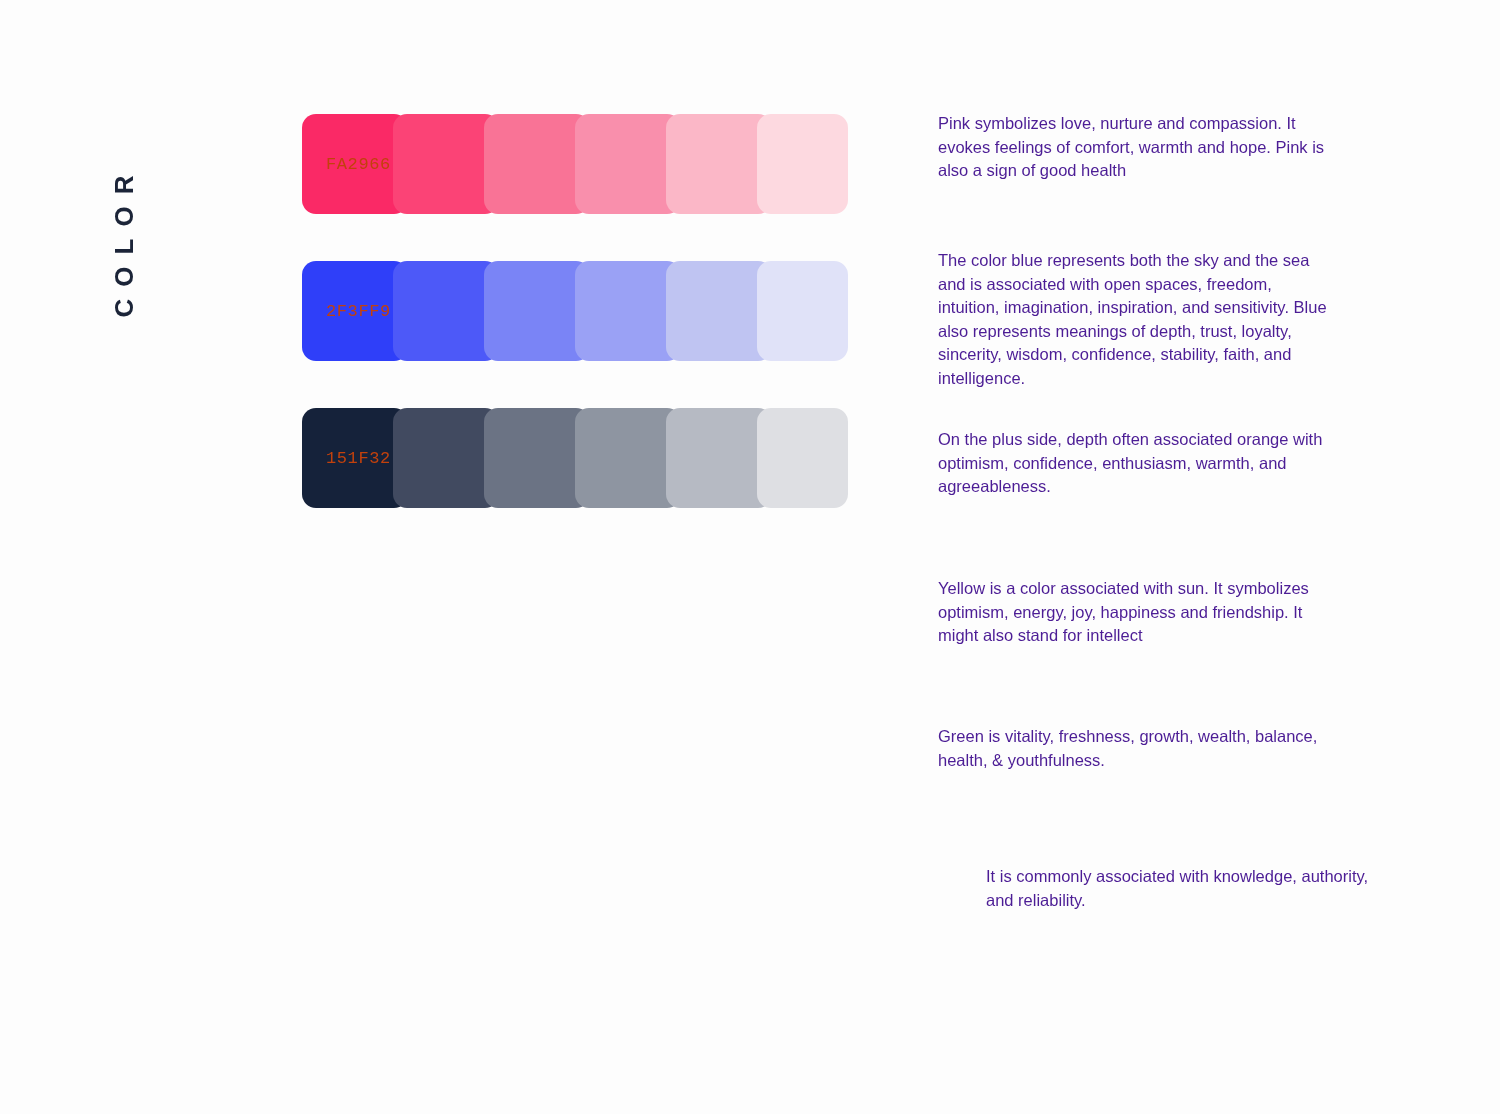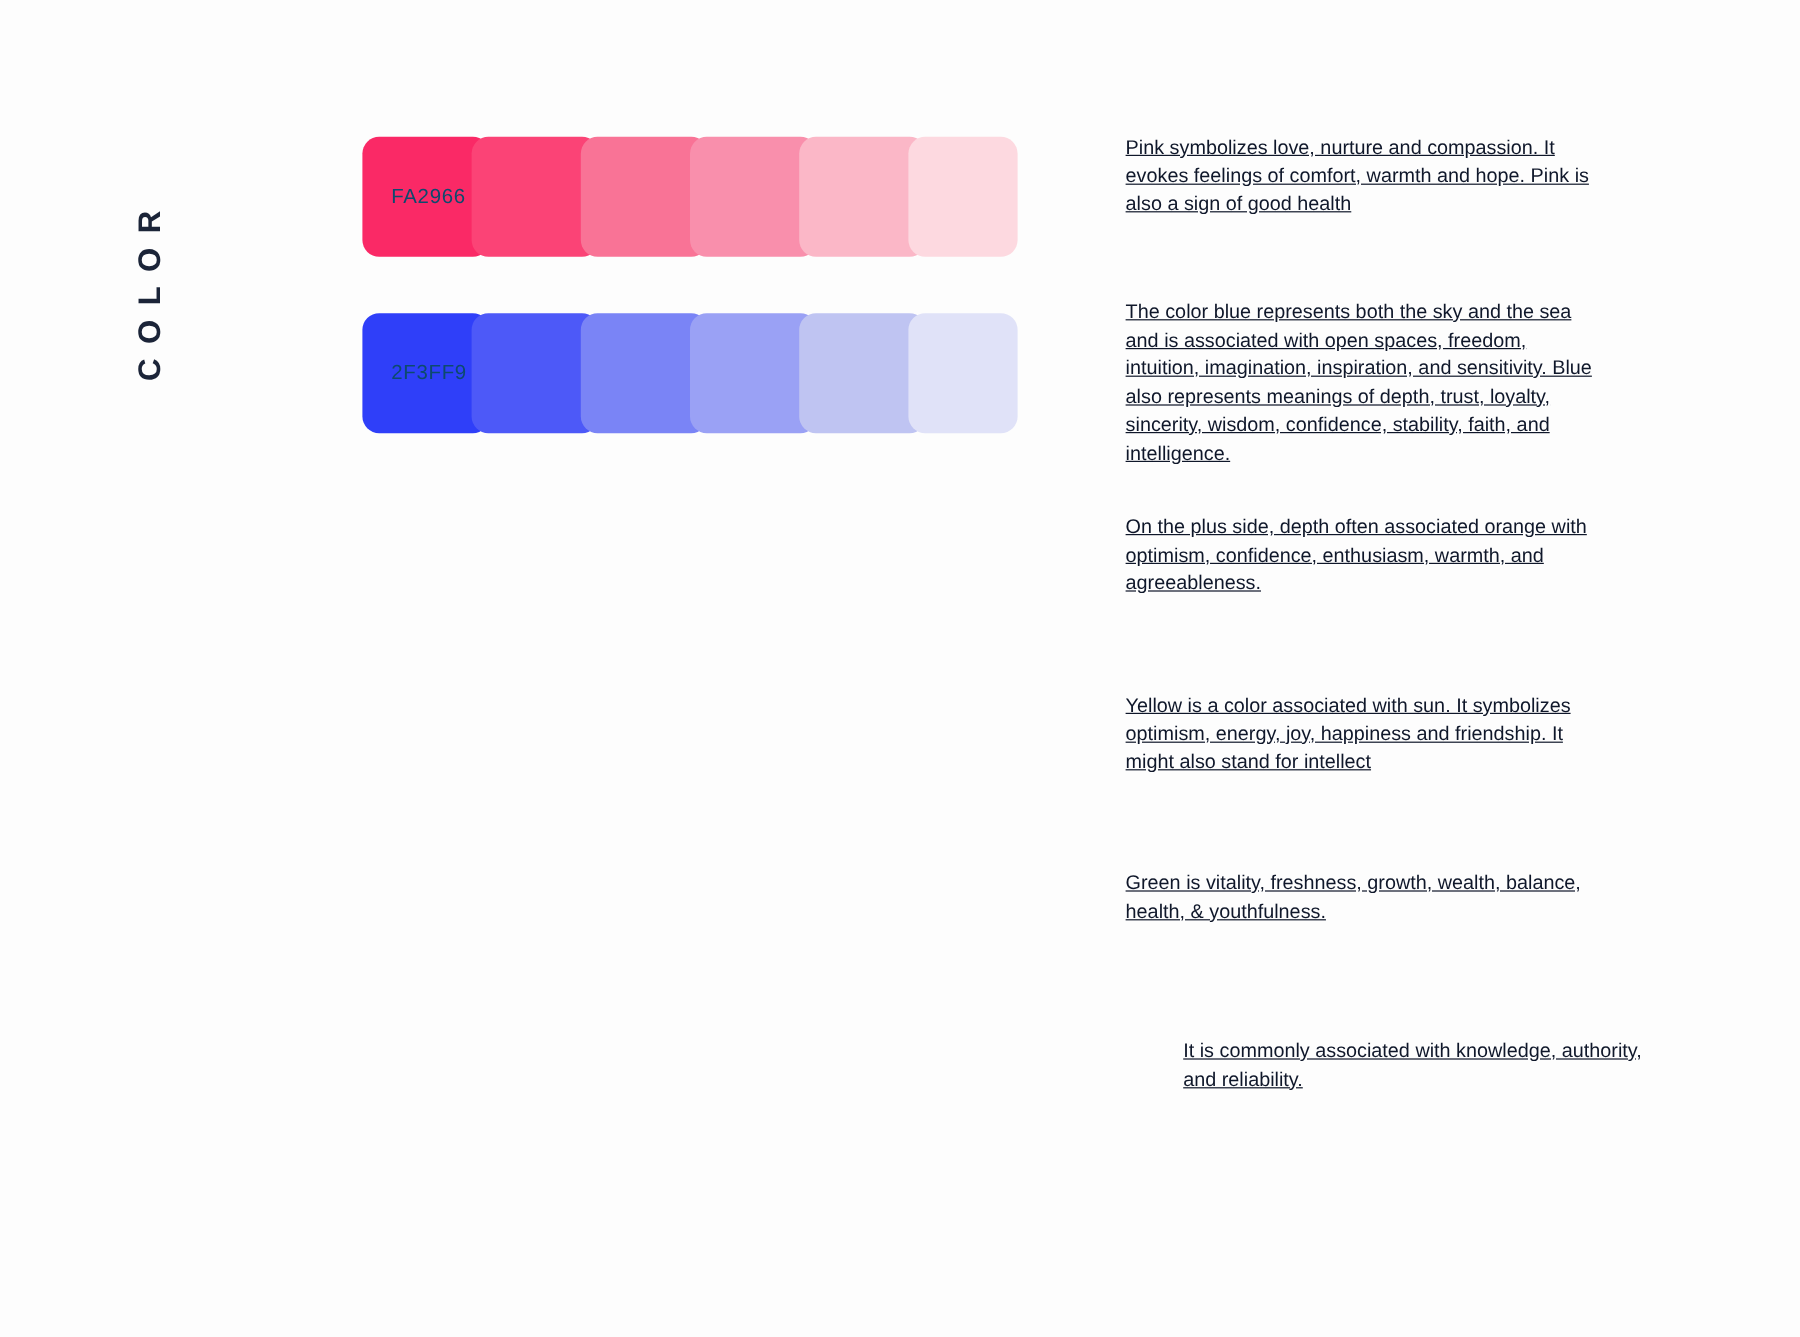--- a/index.html
+++ b/index.html
@@ -77,40 +77,39 @@
   .swatch-label {
     position: absolute;
     left: 24px;
     top: 0;
     height: 100px;
     display: flex;
     align-items: center;
     z-index: 20;
     font-size: 17px;
     letter-spacing: 0.6px;
-    color: #0c4a6e;
-    font-family: Liberation Sans, sans-serif;
+    color: #c2410c;
+    font-family: Liberation Mono, monospace;
     pointer-events: none;
   }
 
   
   #descriptions {
     position: absolute;
     left: 938px;
     top: 0;
     width: 400px;
   }
   .desc {
     position: absolute;
     width: 392px;
     font-size: 16.5px;
     line-height: 23.5px;
-    color: #0f172a;
+    color: #4c1d95;
     font-family: "Liberation Sans", "DejaVu Sans", sans-serif;
-    text-decoration: underline;
   }
   .desc.d0 { top: 112px; }
   .desc.d1 { top: 249px; }
   .desc.d2 { top: 428px; }
   .desc.d3 { top: 577px; width: 398px; }
   .desc.d4 { top: 725px; }
   .desc.d5 { top: 865px; margin-left: 48px; }
 </style>
 </head>
 <body>
@@ -141,20 +140,31 @@
       <div class="swatch s3" style="background-color: rgb(154, 161, 245);"></div>
       <div class="swatch s4" style="background-color: rgb(191, 196, 242);"></div>
       <div class="swatch s5" style="background-color: rgb(224, 226, 248);"></div>
       <div class="swatch-label">2F3FF9</div>
     </div>
   </div>
 
 
 
 
+  <div class="palette-row">
+    <div class="swatch-strip">
+      <div class="swatch s0" style="background-color: rgb(21, 34, 58);"></div>
+      <div class="swatch s1" style="background-color: rgb(65, 74, 96);"></div>
+      <div class="swatch s2" style="background-color: rgb(107, 115, 132);"></div>
+      <div class="swatch s3" style="background-color: rgb(142, 149, 161);"></div>
+      <div class="swatch s4" style="background-color: rgb(182, 186, 195);"></div>
+      <div class="swatch s5" style="background-color: rgb(222, 223, 227);"></div>
+      <div class="swatch-label">151F32</div>
+    </div>
+  </div>
 
 </div>
 
 <div id="descriptions">
   <div class="desc d0">Pink symbolizes love, nurture and compassion. It evokes feelings of comfort, warmth and hope. Pink is also a sign of good health</div>
   <div class="desc d1">The color blue represents both the sky and the sea and is associated with open spaces, freedom, intuition, imagination, inspiration, and sensitivity. Blue also represents meanings of depth, trust, loyalty, sincerity, wisdom, confidence, stability, faith, and intelligence.</div>
   <div class="desc d2">On the plus side, depth often associated orange with optimism, confidence, enthusiasm, warmth, and agreeableness.</div>
   <div class="desc d3">Yellow is a color associated with sun. It symbolizes optimism, energy, joy, happiness and friendship. It might also stand for intellect</div>
   <div class="desc d4">Green is vitality, freshness, growth, wealth, balance, health, &amp; youthfulness.</div>
   <div class="desc d5">It is commonly associated with knowledge, authority, and reliability.</div>

